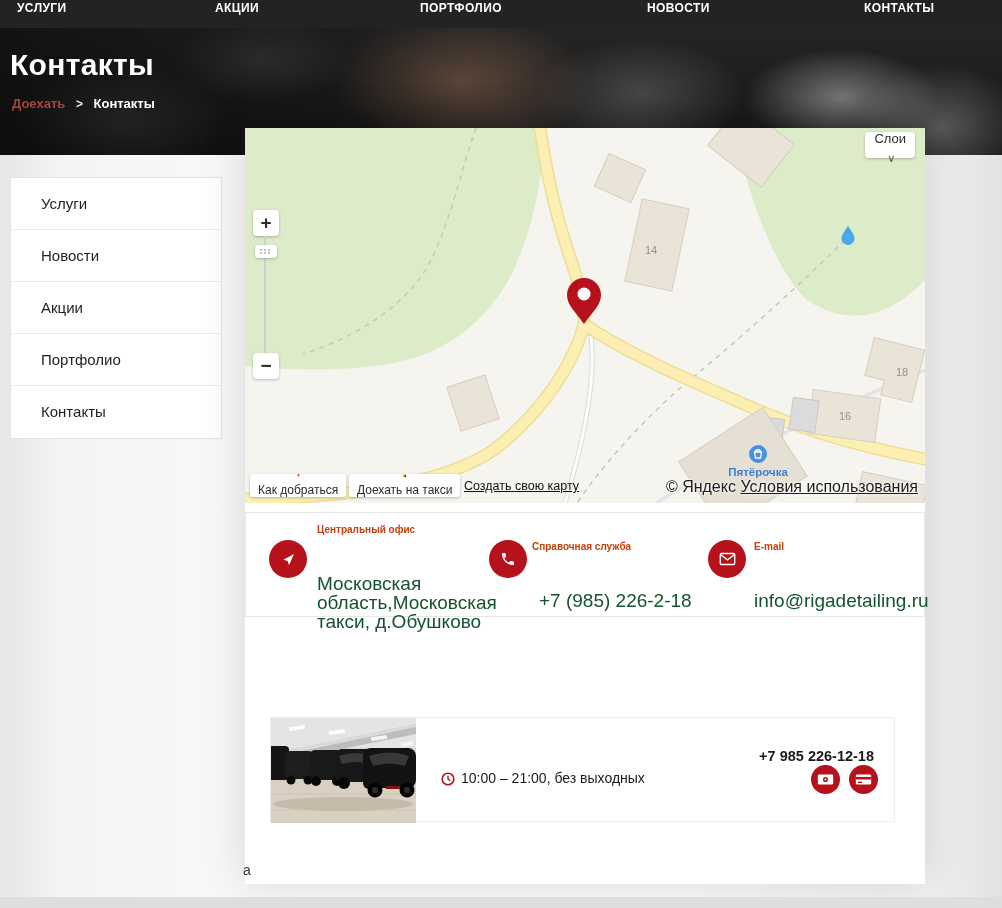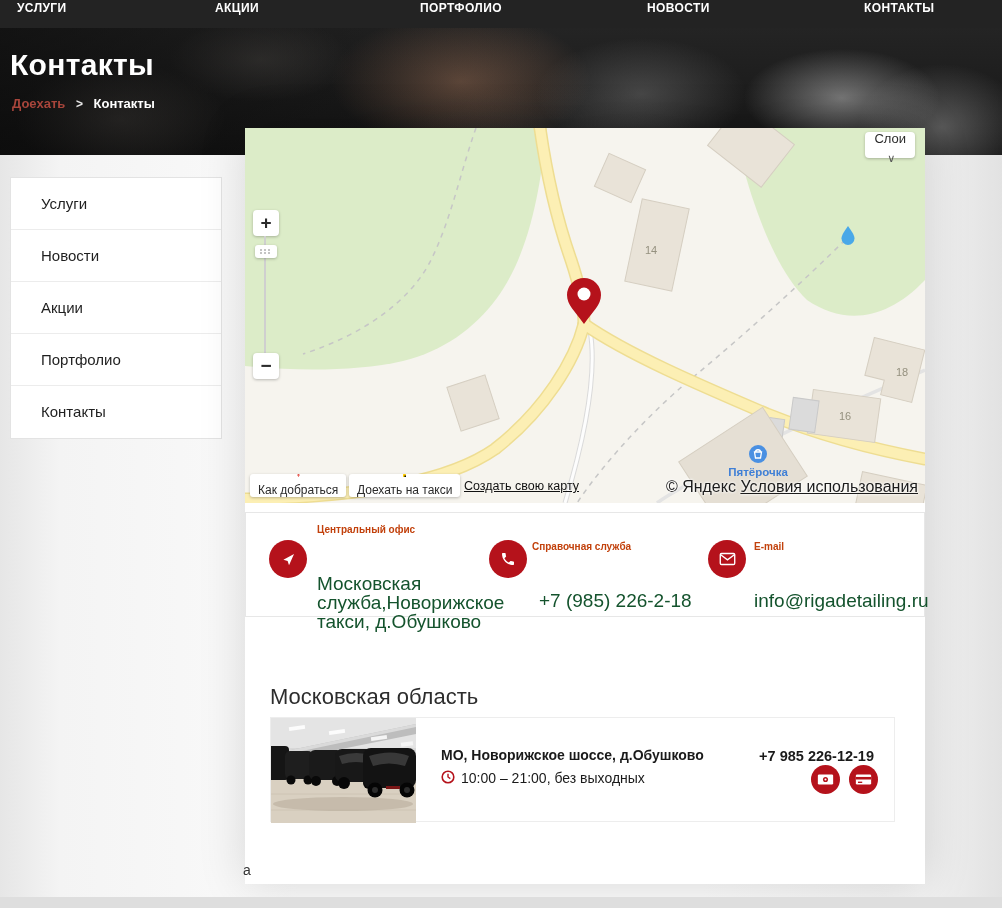--- a/index.html
+++ b/index.html
@@ -64,21 +64,21 @@
   .contact-strip{position:absolute;left:0;top:384px;width:680px;height:105px;border:1px solid #e7e7e7;background:#fff;}
   .cs-icon{position:absolute;width:38px;height:38px;border-radius:50%;background:#b5121b;top:27px;
            display:flex;align-items:center;justify-content:center;}
   .cs-title{position:absolute;font-size:10px;font-weight:bold;color:#c2410c;}
   .cs-text{position:absolute;font-size:19px;color:#14532d;line-height:19px;margin-top:30px;}
   
   .region-heading{position:absolute;left:25px;top:538px;font-size:22px;font-weight:400;color:#2d2d2d;}
   .office-card{position:absolute;left:25px;top:589px;width:625px;height:105px;border:1px solid #ededed;background:#fff;}
   .office-photo{position:absolute;left:0;top:0;width:145px;height:105px;overflow:hidden;}
   .oc-address{position:absolute;left:170px;top:29px;font-size:14px;font-weight:bold;color:#1a1a1a;}
-  .oc-hours{position:absolute;left:170px;top:52px;font-size:14px;color:#1a1a1a;display:flex;align-items:flex-start;gap:6px;}
+  .oc-hours{position:absolute;left:170px;top:52px;font-size:14px;color:#1a1a1a;display:flex;align-items:flex-end;gap:6px;}
   .oc-phone{position:absolute;right:20px;top:30px;font-size:14.5px;font-weight:bold;color:#1a1a1a;}
   .pay-btn{position:absolute;top:47px;width:29px;height:29px;border-radius:50%;background:#b5121b;
            display:flex;align-items:center;justify-content:center;cursor:pointer;}
   .pay-cash{left:540px;}
   .pay-card{left:578px;}
   .stray-a{position:absolute;left:243px;top:862px;font-size:14px;color:#333;z-index:4;}
 </style>
 </head>
 <body>
 
@@ -216,21 +216,21 @@
     <section class="contact-strip">
 
       <div class="cs-icon" style="left:23px">
         <svg width="17" height="17" viewBox="0 0 20 20">
           <path d="M16.5,3.5 L4,10.2 l5,1.6 1.6,5 z" fill="#fff"></path>
         </svg>
       </div>
       <div class="cs-title" style="left:71px;top:11px">Центральный офис</div>
       <div class="cs-text" style="left:71px;top:31px">
         <div>Московская</div>
-        <div>служба,Новорижское</div>
+        <div>область,Московская</div>
         <div>такси, д.Обушково</div>
       </div>
 
       <div class="cs-icon" style="left:243px">
         <svg width="16" height="16" viewBox="0 0 24 24">
           <path fill="#fff" d="M6.6,10.8 c1.4,2.8 3.8,5.1 6.6,6.6 l2.2,-2.2 c0.3,-0.3 0.7,-0.4 1,-0.2 1.1,0.4 2.3,0.6 3.6,0.6 0.6,0 1,0.4 1,1 V20 c0,0.6 -0.4,1 -1,1 C10.6,21 3,13.4 3,4 c0,-0.6 0.4,-1 1,-1 h3.5 c0.6,0 1,0.4 1,1 0,1.2 0.2,2.4 0.6,3.6 0.1,0.3 0,0.7 -0.2,1 z"></path>
         </svg>
       </div>
       <div class="cs-title" style="left:286px;top:28px">Справочная служба</div>
       <div class="cs-text" style="left:293px;top:48px">+7 (985) 226-2-18</div>
@@ -238,21 +238,20 @@
       <div class="cs-icon" style="left:462px">
         <svg width="17" height="14" viewBox="0 0 20 16">
           <rect x="1.5" y="1.5" width="17" height="13" rx="1.5" fill="none" stroke="#fff" stroke-width="1.6"></rect>
           <path d="M2,3 L10,9 18,3" fill="none" stroke="#fff" stroke-width="1.6"></path>
         </svg>
       </div>
       <div class="cs-title" style="left:508px;top:28px">E-mail</div>
       <div class="cs-text" style="left:508px;top:48px">info@rigadetailing.ru</div>
     </section>
 
-    <h2 class="region-heading">Московская область</h2>
 
     <div class="office-card">
       <div class="office-photo">
         <svg width="145" height="105" viewBox="0 0 145 105">
           <rect width="145" height="46" fill="#e4e4e4"></rect>
           <rect y="30" width="145" height="18" fill="#d8d8d8"></rect>
           <polygon points="10,34 145,6 145,16 16,42" fill="#bdbdbd"></polygon>
           <polygon points="10,34 145,6 145,9 12,37" fill="#dadada"></polygon>
           <rect x="18" y="8" width="16" height="4" fill="#fcfcfc" transform="rotate(-8 26 10)"></rect>
           <rect x="58" y="12" width="16" height="4" fill="#fcfcfc" transform="rotate(-8 66 14)"></rect>
@@ -274,29 +273,28 @@
             <circle cx="98" cy="65" r="6" fill="#070707"></circle>
           <rect x="92" y="30" width="53" height="40" rx="8" fill="#131313"></rect>
           <path d="M98,38 q22,-7 40,0 l-4,10 q-16,-5 -32,0 z" fill="#383838"></path>
           <circle cx="104" cy="72" r="7.5" fill="#050505"></circle>
             <circle cx="104" cy="72" r="3" fill="#2c2c2c"></circle>
           <circle cx="136" cy="72" r="7.5" fill="#050505"></circle>
             <circle cx="136" cy="72" r="3" fill="#2c2c2c"></circle>
           <path d="M115,68 h14 v3 h-14 z" fill="#7a1616"></path>
         </svg>
       </div>
-      <div class="oc-address">МО, Новорижское шоссе, д.Обушково</div>
       <div class="oc-hours">
         <svg width="14" height="14" viewBox="0 0 14 14">
           <circle cx="7" cy="7" r="5.8" fill="none" stroke="#b5121b" stroke-width="1.6"></circle>
           <path d="M7,3.8 V7 L9.3,8.6" fill="none" stroke="#b5121b" stroke-width="1.4"></path>
         </svg>
         <span>10:00 – 21:00, без выходных</span>
       </div>
-      <div class="oc-phone">+7 985 226-12-19</div>
+      <div class="oc-phone">+7 985 226-12-18</div>
       <div class="pay-btn pay-cash">
         <svg width="17" height="13" viewBox="0 0 20 14">
           <rect x="1" y="1" width="18" height="12" rx="1.5" fill="#fff"></rect>
           <circle cx="10" cy="7" r="3" fill="#b5121b"></circle>
           <circle cx="10" cy="7" r="1.2" fill="#fff"></circle>
         </svg>
       </div>
       <div class="pay-btn pay-card">
         <svg width="17" height="13" viewBox="0 0 20 14">
           <rect x="1" y="1" width="18" height="12" rx="1.5" fill="#fff"></rect>

